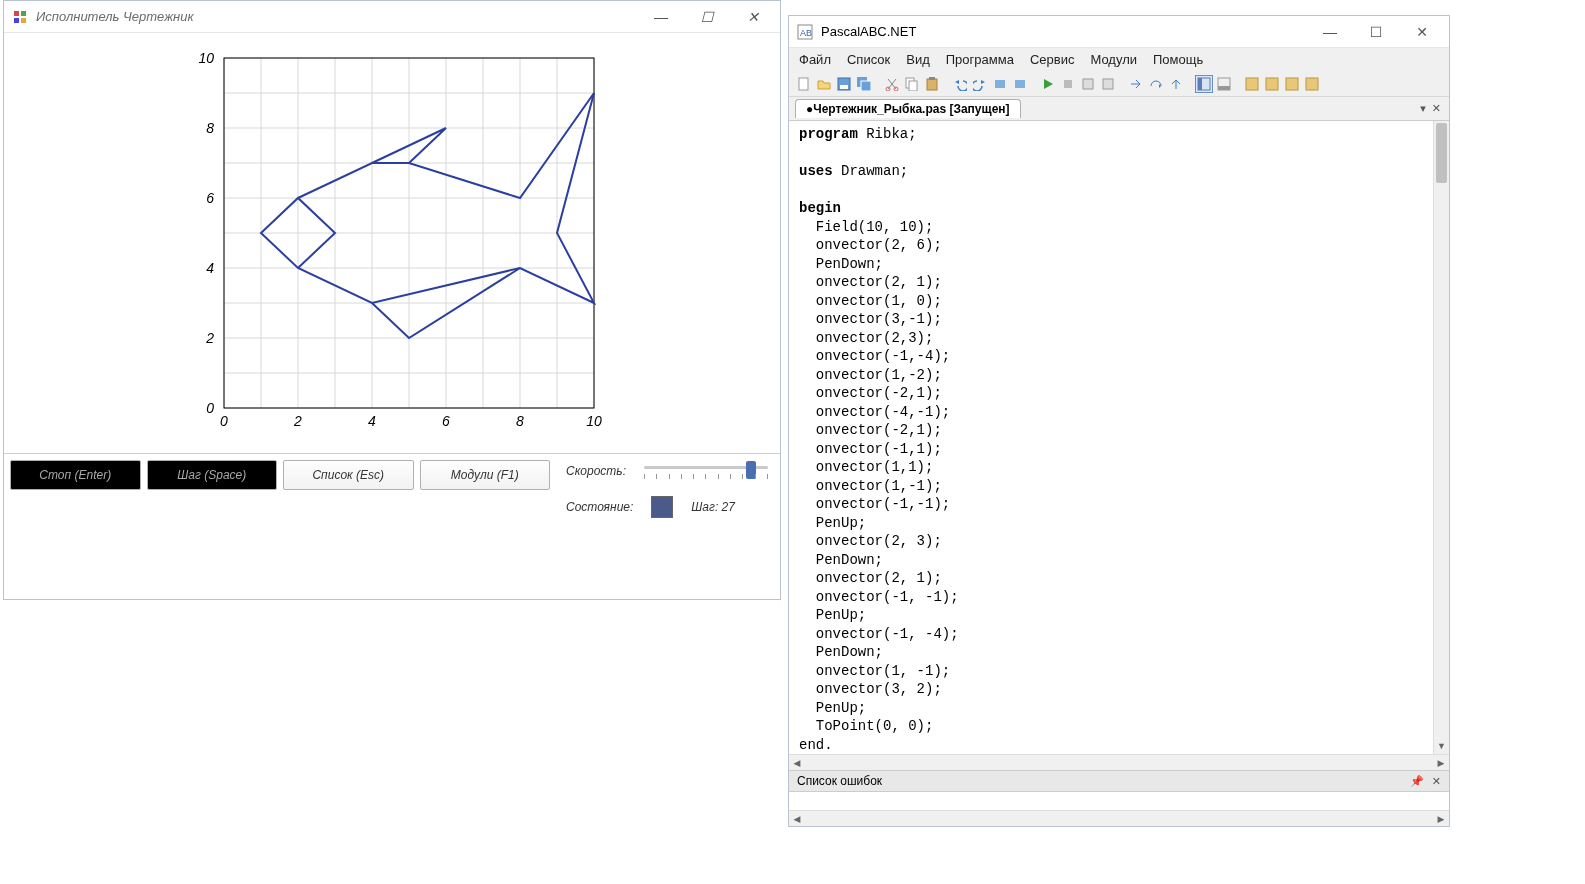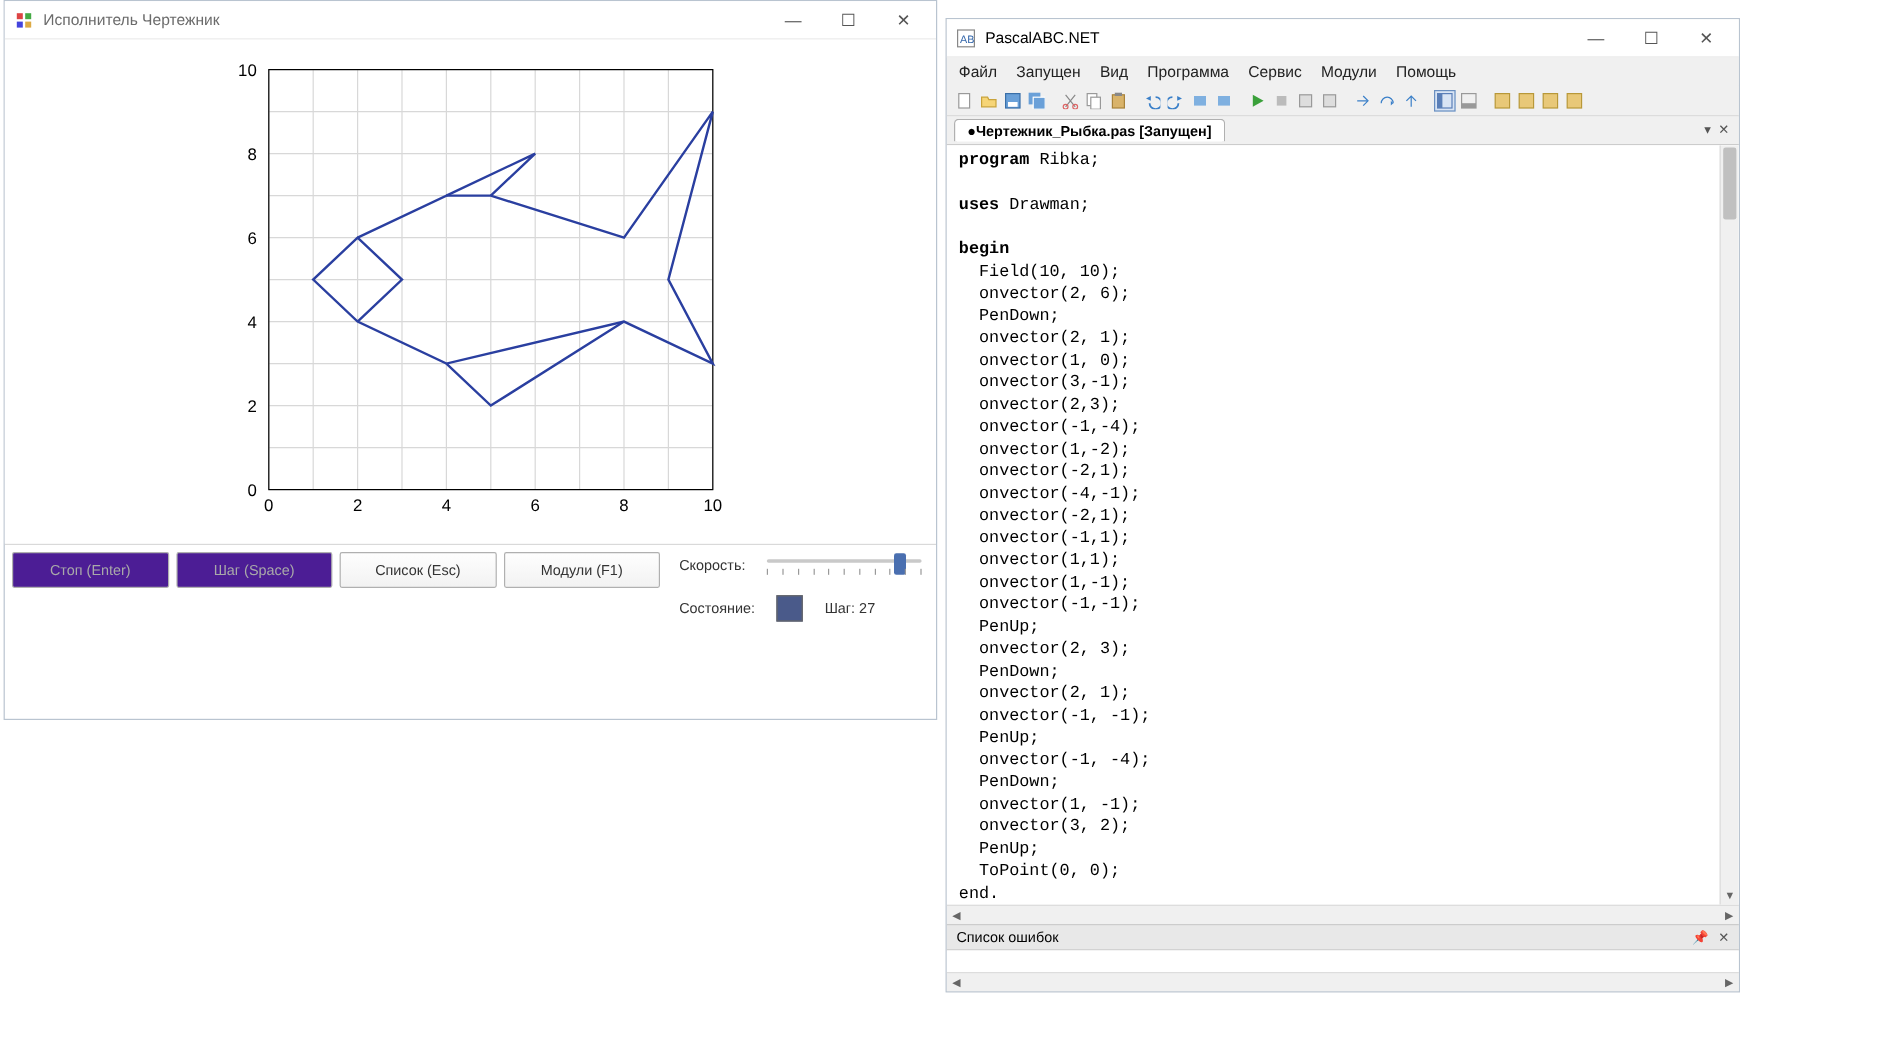--- a/index.html
+++ b/index.html
@@ -12,20 +12,21 @@
     position: relative;
     overflow: hidden;
   }
   
   .left-window {
     position: absolute;
     left: 3px; top: 0;
     width: 778px; height: 600px;
     background: #fff;
     border: 1px solid #b9c4d0;
+    font-style: italic;
   }
   .titlebar {
     height: 32px;
     display: flex;
     align-items: center;
     background: #fff;
     padding: 0 4px;
     border-bottom: 1px solid #e6e6e6;
   }
   .titlebar .app-icon {
@@ -79,21 +80,21 @@
   .btn {
     flex: 1;
     height: 30px;
     border: 1px solid #b0b0b0;
     background: linear-gradient(#fefefe,#f2f2f2);
     font-size: 12px;
     color: #333;
     display: flex; align-items: center; justify-content: center;
     border-radius: 2px;
   }
-  .btn.disabled { color: #a9a9a9; background: #4c1d95; }
+  .btn.disabled { color: #a9a9a9; background: #000000; }
   .status-bar {
     height: 28px;
     background: #4a5a8a;
     color: #fff;
     display: flex;
     align-items: center;
     justify-content: center;
     font-size: 13px;
     font-weight: bold;
     border: 1px solid #3d4a70;
@@ -342,21 +343,21 @@
     <span class="title-text" style="color:#000;">PascalABC.NET</span>
     <div class="win-controls">
       <div class="win-btn">—</div>
       <div class="win-btn">☐</div>
       <div class="win-btn">✕</div>
     </div>
   </div>
 
   <div class="menubar">
     <span>Файл</span>
-    <span>Запущен</span>
+    <span>Список</span>
     <span>Вид</span>
     <span>Программа</span>
     <span>Сервис</span>
     <span>Модули</span>
     <span>Помощь</span>
   </div>
 
   <div class="toolbar">
     <span class="tool-ic">
         <svg width="14" height="14">

